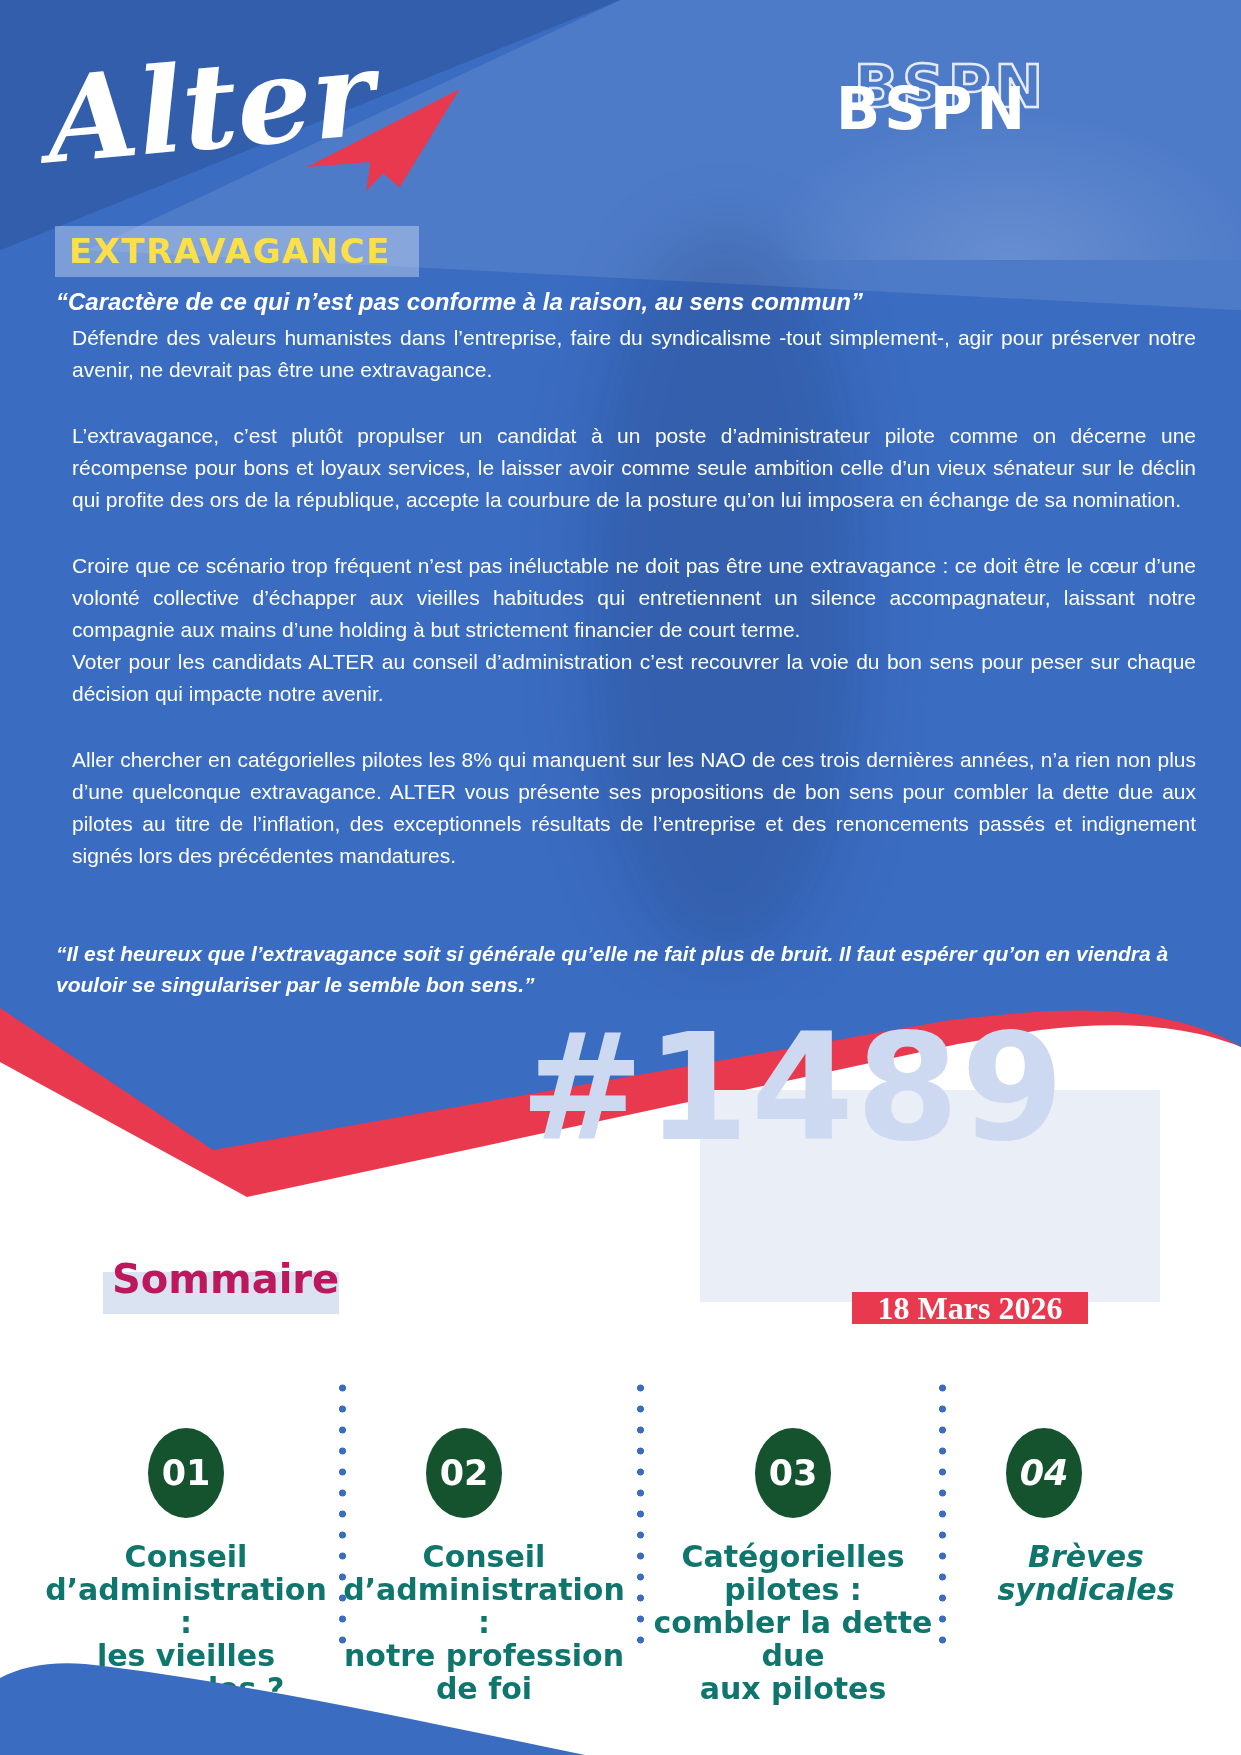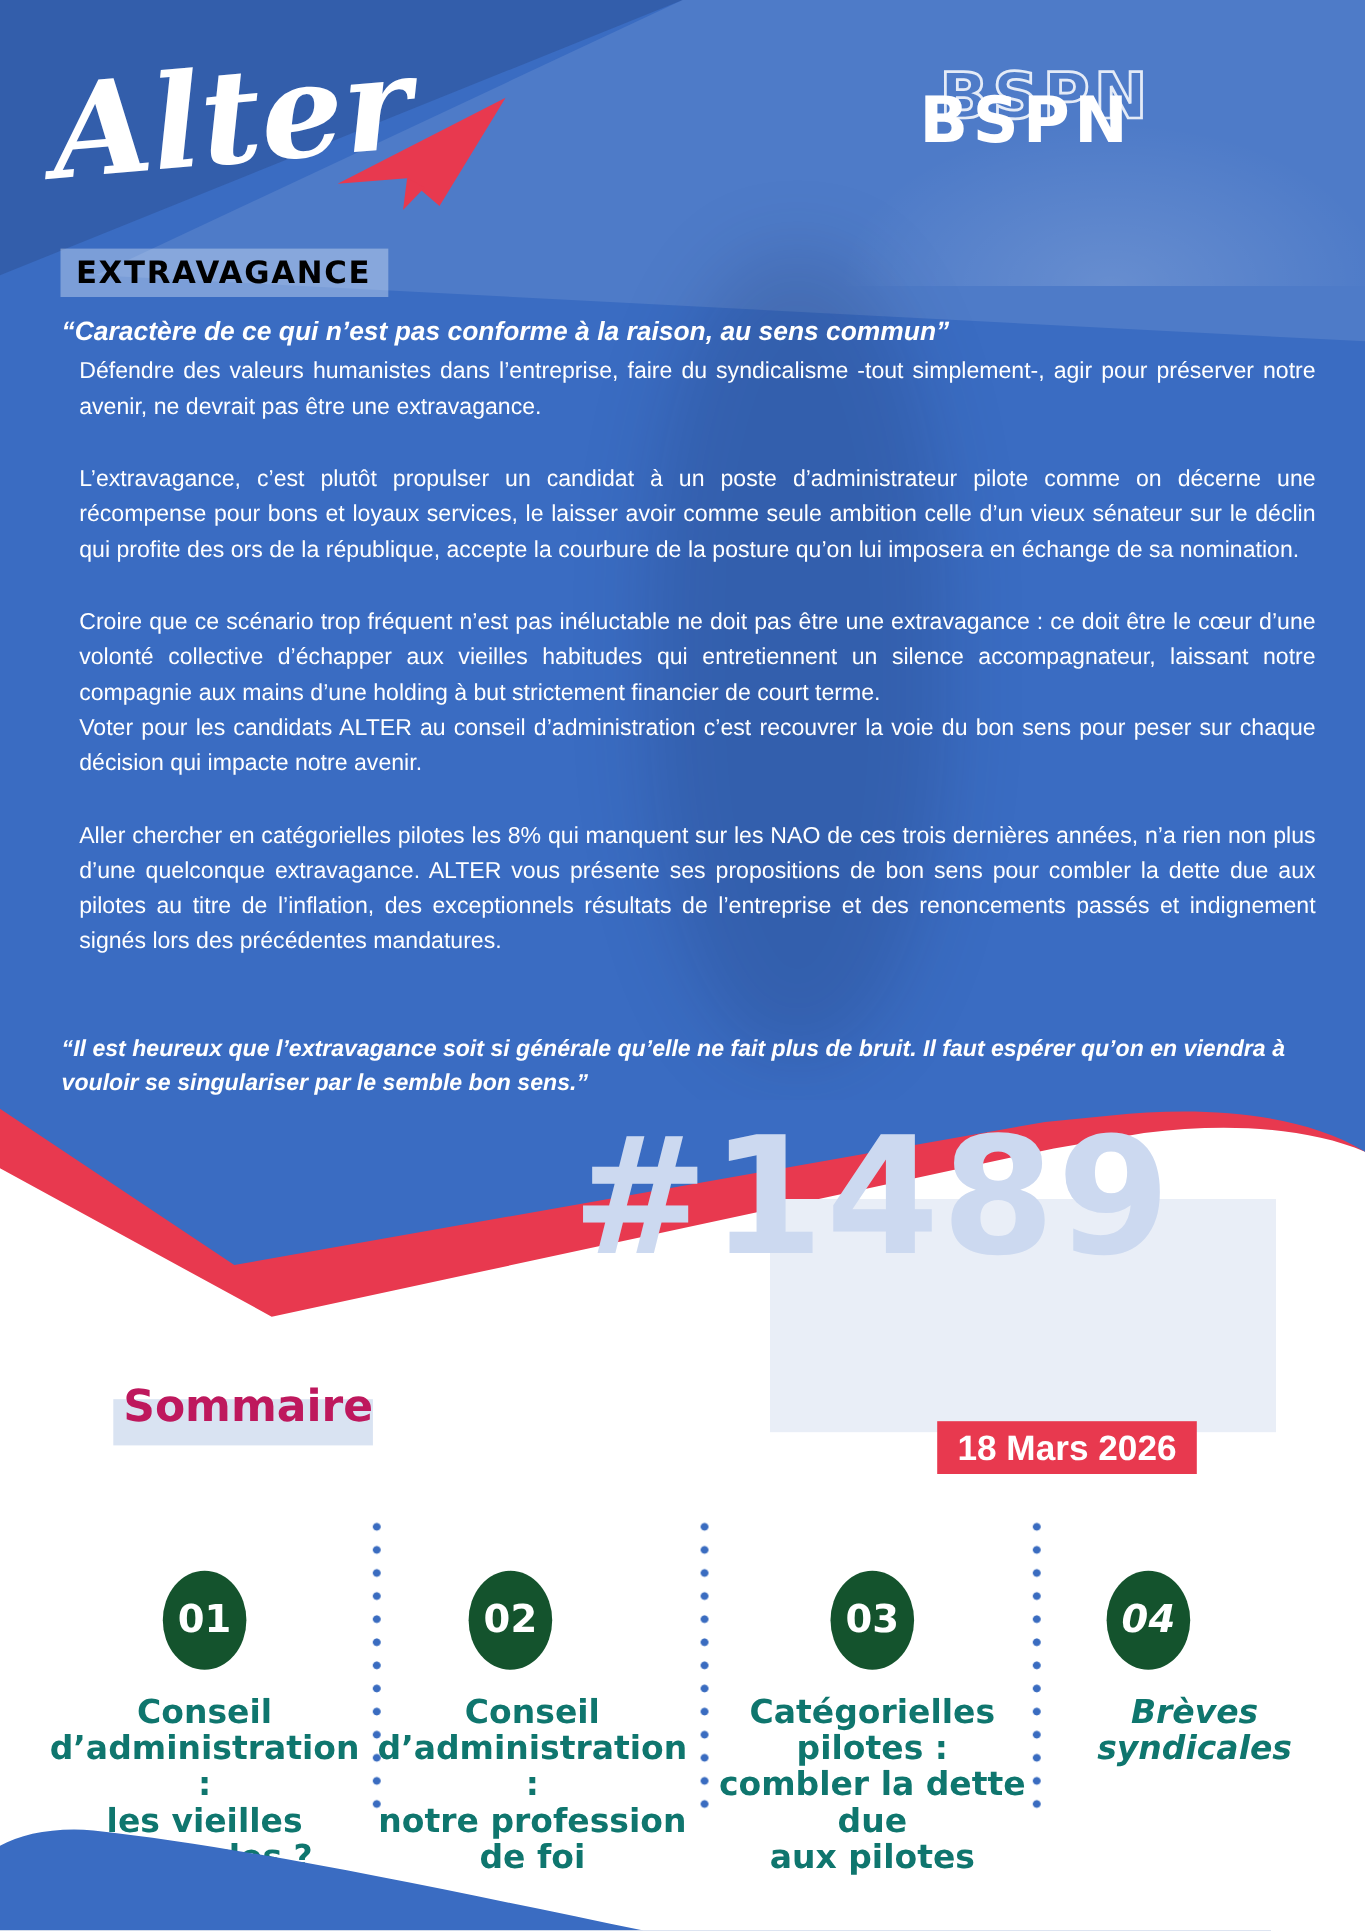--- a/index.html
+++ b/index.html
@@ -19,44 +19,44 @@
         font-style:italic;font-weight:bold;font-size:118px;color:#ffffff;transform:rotate(-5deg);line-height:1;}
   .plane{position:absolute;left:300px;top:92px;transform:rotate(-6deg);}
 
   .bspn{position:absolute;left:836px;top:80px;font-family:"DejaVu Sans",sans-serif;
         font-weight:bold;font-size:58px;letter-spacing:4px;line-height:1;}
   .bspn .outline{position:absolute;left:18px;top:-22px;color:transparent;
         -webkit-text-stroke:2.5px rgba(255,255,255,0.85);}
   .bspn .solid{position:relative;color:#ffffff;}
 
   .hero-title{position:absolute;left:55px;top:226px;background:rgba(214,228,247,0.42);
-        padding:5px 16px 6px 14px;color:#000000;font-family:"DejaVu Sans",sans-serif;
-        font-weight:bold;font-size:28px;letter-spacing:1.5px;}
+        padding:5px 28px 6px 14px;color:#fde047;font-family:"DejaVu Sans",sans-serif;
+        font-weight:bold;font-size:34px;letter-spacing:1.5px;}
   .hero-defquote{position:absolute;left:56px;top:288px;width:1140px;color:#ffffff;
         font-style:italic;font-weight:bold;font-size:24px;}
   .hero-body{position:absolute;left:56px;top:322px;width:1140px;color:#ffffff;
         font-size:21px;line-height:32px;text-align:justify;}
   .hero-body p{margin:0 0 34px 16px;white-space:pre-line;}
   .hero-closing{position:absolute;left:56px;top:938px;width:1140px;color:#ffffff;
         font-style:italic;font-weight:bold;font-size:21px;line-height:31px;}
 
   
   .edge{position:absolute;left:0;top:1000px;width:1241px;height:210px;}
 
   
   .pale-panel{position:absolute;left:700px;top:1090px;width:460px;height:212px;background:#e9eef7;}
   .issue-number{position:absolute;left:520px;top:1014px;width:520px;
         font-family:"DejaVu Sans",sans-serif;font-weight:bold;font-size:148px;line-height:1;
         color:#ccd9f0;letter-spacing:2px;}
   .sommaire-bar{position:absolute;left:103px;top:1272px;width:236px;height:42px;background:#d9e3f2;}
   .sommaire-title{position:absolute;left:112px;top:1256px;color:#be185d;
         font-family:"DejaVu Sans",sans-serif;font-weight:bold;font-size:40px;}
-  .date-badge{position:absolute;left:852px;top:1292px;width:236px;height:48px;background:#e8394f;
+  .date-badge{position:absolute;left:852px;top:1292px;width:236px;height:32px;background:#e8394f;
         display:flex;align-items:center;justify-content:center;color:#ffffff;
-        font-family:Liberation Sans, sans-serif;font-weight:bold;font-size:32px;}
+        font-family:Liberation Serif, serif;font-weight:bold;font-size:32px;}
 
   
   .dotsep{position:absolute;top:1378px;width:9px;height:272px;
         background-image:radial-gradient(circle at 4.5px 10px,#3a6cc0 3.2px,rgba(0,0,0,0) 3.8px);
         background-size:9px 21px;background-repeat:repeat-y;}
   .item-circle{position:absolute;top:1428px;width:76px;height:90px;border-radius:50%;background:#14532d;
         display:flex;align-items:center;justify-content:center;color:#ffffff;
         font-family:"DejaVu Sans",sans-serif;font-weight:bold;font-size:35px;}
   .item-label{position:absolute;top:1540px;text-align:center;color:#0f766e;white-space:pre-line;
         font-family:"DejaVu Sans",sans-serif;font-weight:bold;font-size:30px;line-height:33px;}

